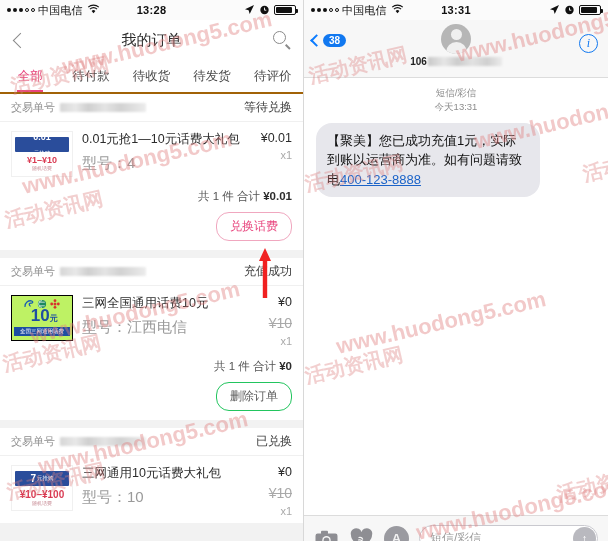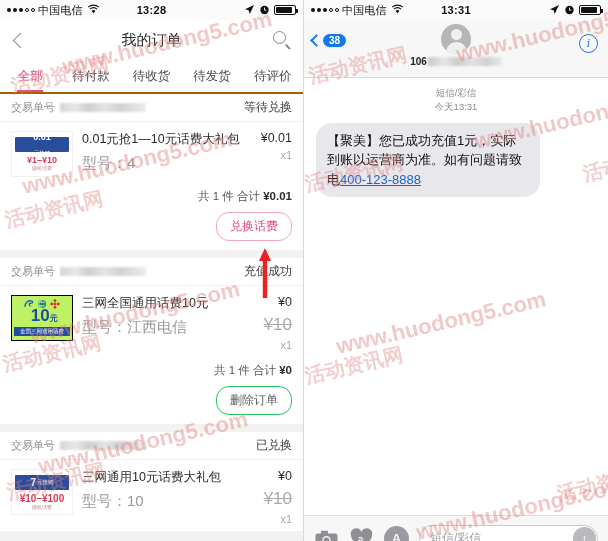--- a/index.html
+++ b/index.html
@@ -75,21 +75,21 @@
   }
   .order-status { margin-left: auto; color: #3c3c3c; font-size: 12px; }
 
   .order-body { display: flex; padding: 9px 11px 6px 11px; }
   .thumb { width: 62px; height: 46px; flex: none; position: relative; }
   .item-info { flex: 1; padding-left: 9px; min-width: 0; }
   .item-title { font-size: 12.5px; color: #2c2c2c; line-height: 1.3; }
   .item-model { font-size: 15px; color: #9a9a9a; margin-top: 7px; }
   .item-price { width: 52px; text-align: right; flex: none; }
   .p-main { font-size: 12.5px; color: #2c2c2c; }
-  .p-old { font-size: 17px; color: #a9a9a9; text-decoration: line-through; margin-top: 6px; }
+  .p-old { font-size: 14px; color: #a9a9a9; text-decoration: line-through; margin-top: 6px; }
   .p-qty { font-size: 11px; color: #a9a9a9; margin-top: 4px; }
 
   .order-total { text-align: right; padding: 6px 11px 8px; font-size: 11.5px; color: #555; }
   .order-total b { font-weight: bold; color: #2c2c2c; }
   .order-actions { display: flex; justify-content: flex-end; padding: 0 11px 9px; }
   .btn-pill {
     border-radius: 13px; padding: 5px 13px; font-size: 12px; background: #fff;
   }
   .btn-primary { border: 1px solid #f0a7bf; color: #e8447d; }
   .btn-ghost { border: 1px solid #22c55e; color: #5d5d5d; }

